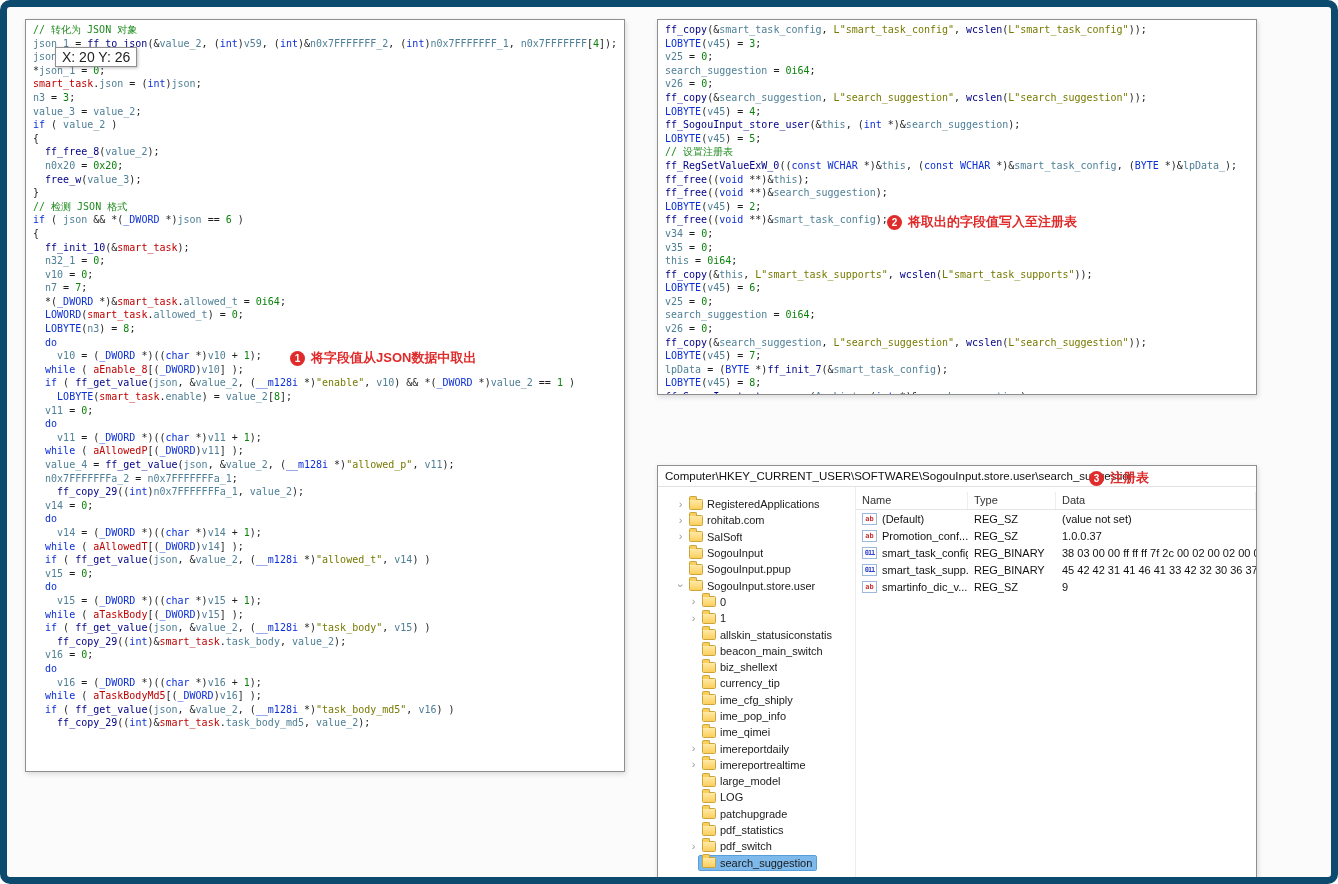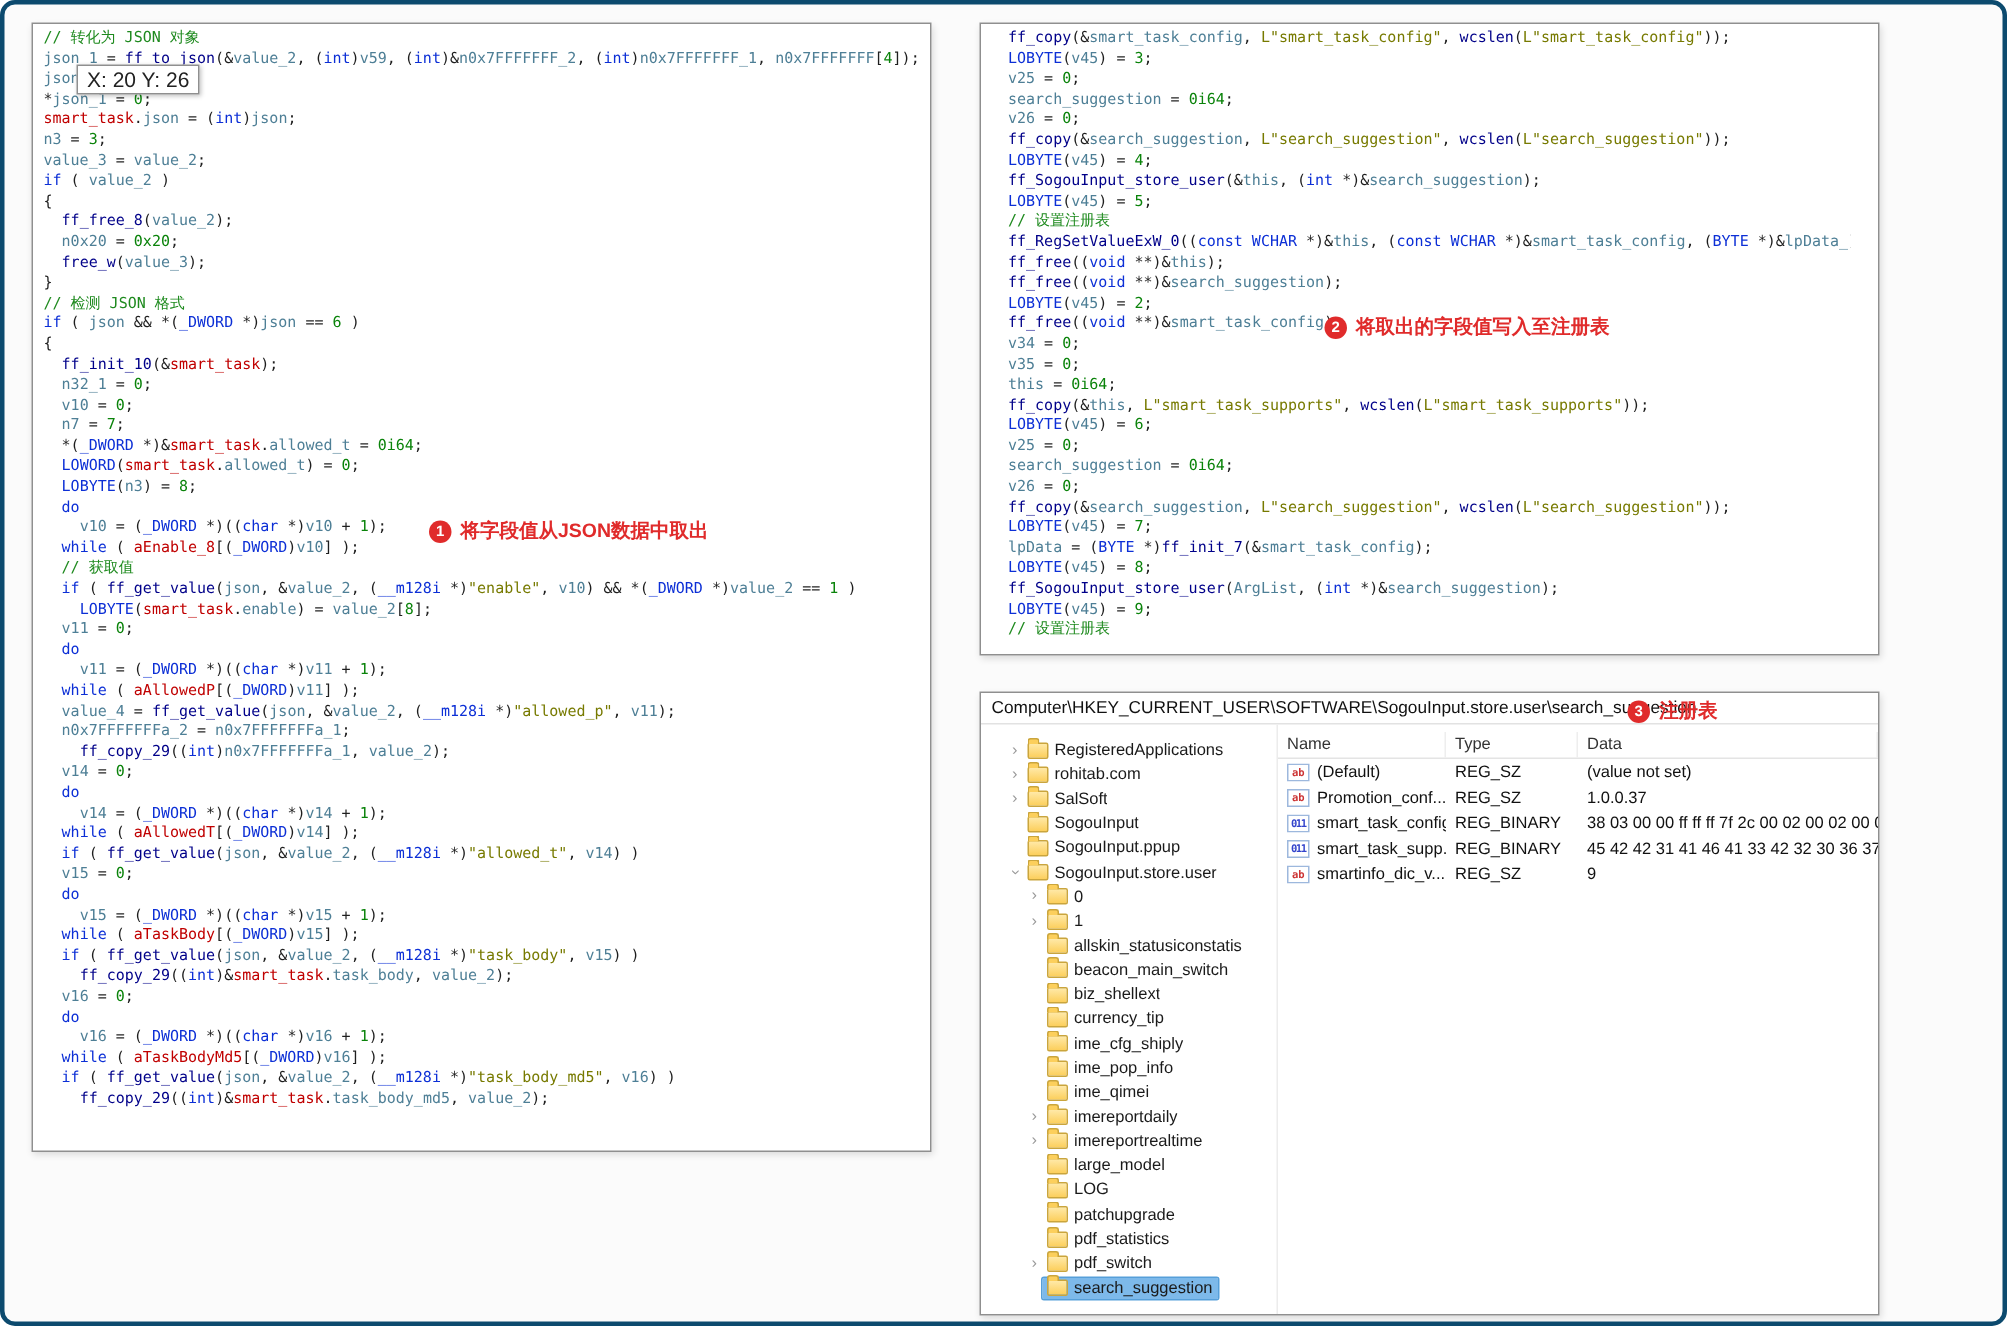--- a/index.html
+++ b/index.html
@@ -1,21 +1,21 @@
 <!DOCTYPE html>
 <html><head>
 <meta charset="utf-8">
 <style>
 *{margin:0;padding:0;box-sizing:border-box}
 html,body{width:1338px;height:884px}
 body{font-family:"Liberation Sans",sans-serif;background:#ffffff}
-#stage{position:relative;width:1338px;height:884px;background:#fbfbfb;border:3px solid #0c4a6e;border-radius:10px;overflow:hidden}
+#stage{position:relative;width:1338px;height:884px;background:#fbfbfb;border:7px solid #0c4a6e;border-radius:10px;overflow:hidden}
 .panel{position:absolute;background:#fff;border:1px solid #8f8f8f;box-shadow:1px 2px 5px rgba(0,0,0,.14)}
 #left-code{left:18px;top:12px;width:600px;height:753px;padding:3px 7px;overflow:hidden}
-#right-code{left:650px;top:12px;width:600px;height:422px;padding:3px 18px;overflow:hidden}
+#right-code{left:650px;top:12px;width:600px;height:376px;padding:3px 7px;overflow:hidden}
 .code{font-family:"DejaVu Sans Mono",monospace;font-size:10px;line-height:13.6px;color:#1e1e1e}
 .cl{white-space:pre;height:13.6px;overflow:hidden}
 .tc{color:#1e8a1e}
 .tk{color:#0c2fd6}
 .tf{color:#000089}
 .tg{color:#c00000}
 .tv{color:#4e7f96}
 .tn{color:#0a830a}
 .ts{color:#777a00}
 #registry{left:650px;top:458px;width:600px;height:416px;display:flex;flex-direction:column;padding:0}
@@ -71,21 +71,20 @@
         <div class="cl">  <span class="tf">ff_init_10</span>(&amp;<span class="tg">smart_task</span>);</div>
         <div class="cl">  <span class="tv">n32_1</span> = <span class="tn">0</span>;</div>
         <div class="cl">  <span class="tv">v10</span> = <span class="tn">0</span>;</div>
         <div class="cl">  <span class="tv">n7</span> = <span class="tn">7</span>;</div>
         <div class="cl">  *(<span class="tk">_DWORD</span> *)&amp;<span class="tg">smart_task</span>.<span class="tv">allowed_t</span> = <span class="tn">0i64</span>;</div>
         <div class="cl">  <span class="tk">LOWORD</span>(<span class="tg">smart_task</span>.<span class="tv">allowed_t</span>) = <span class="tn">0</span>;</div>
         <div class="cl">  <span class="tk">LOBYTE</span>(<span class="tv">n3</span>) = <span class="tn">8</span>;</div>
         <div class="cl">  <span class="tk">do</span></div>
         <div class="cl">    <span class="tv">v10</span> = (<span class="tk">_DWORD</span> *)((<span class="tk">char</span> *)<span class="tv">v10</span> + <span class="tn">1</span>);</div>
         <div class="cl">  <span class="tk">while</span> ( <span class="tg">aEnable_8</span>[(<span class="tk">_DWORD</span>)<span class="tv">v10</span>] );</div>
-        <div class="cl"><span class="tc">  // 获取值</span></div>
         <div class="cl">  <span class="tk">if</span> ( <span class="tf">ff_get_value</span>(<span class="tv">json</span>, &amp;<span class="tv">value_2</span>, (<span class="tk">__m128i</span> *)<span class="ts">"enable"</span>, <span class="tv">v10</span>) &amp;&amp; *(<span class="tk">_DWORD</span> *)<span class="tv">value_2</span> == <span class="tn">1</span> )</div>
         <div class="cl">    <span class="tk">LOBYTE</span>(<span class="tg">smart_task</span>.<span class="tv">enable</span>) = <span class="tv">value_2</span>[<span class="tn">8</span>];</div>
         <div class="cl">  <span class="tv">v11</span> = <span class="tn">0</span>;</div>
         <div class="cl">  <span class="tk">do</span></div>
         <div class="cl">    <span class="tv">v11</span> = (<span class="tk">_DWORD</span> *)((<span class="tk">char</span> *)<span class="tv">v11</span> + <span class="tn">1</span>);</div>
         <div class="cl">  <span class="tk">while</span> ( <span class="tg">aAllowedP</span>[(<span class="tk">_DWORD</span>)<span class="tv">v11</span>] );</div>
         <div class="cl">  <span class="tv">value_4</span> = <span class="tf">ff_get_value</span>(<span class="tv">json</span>, &amp;<span class="tv">value_2</span>, (<span class="tk">__m128i</span> *)<span class="ts">"allowed_p"</span>, <span class="tv">v11</span>);</div>
         <div class="cl">  <span class="tv">n0x7FFFFFFFa_2</span> = <span class="tv">n0x7FFFFFFFa_1</span>;</div>
         <div class="cl">    <span class="tf">ff_copy_29</span>((<span class="tk">int</span>)<span class="tv">n0x7FFFFFFFa_1</span>, <span class="tv">value_2</span>);</div>
         <div class="cl">  <span class="tv">v14</span> = <span class="tn">0</span>;</div>

